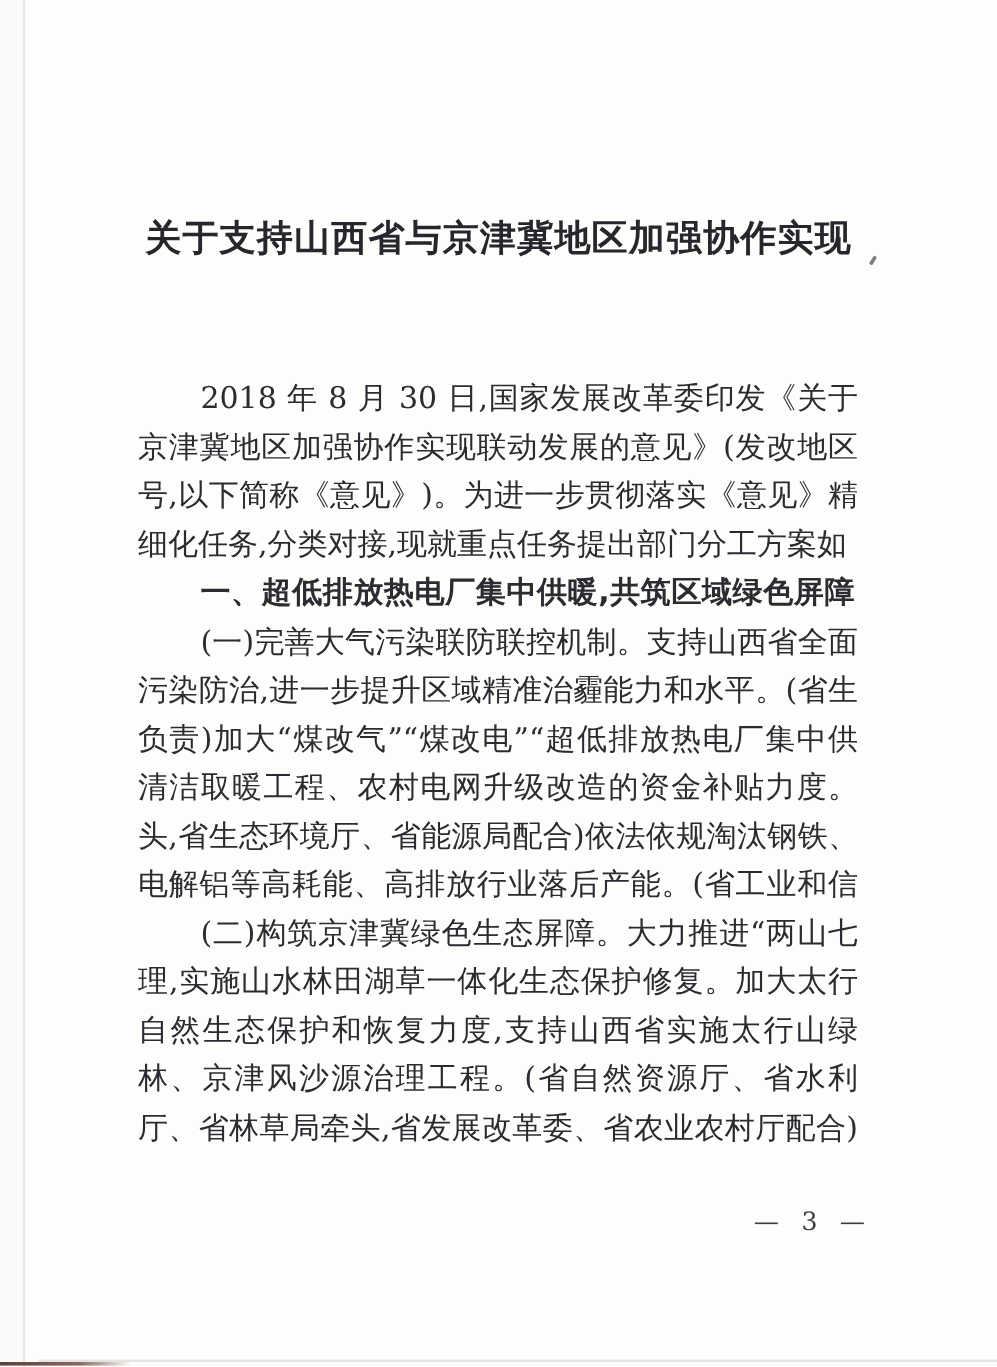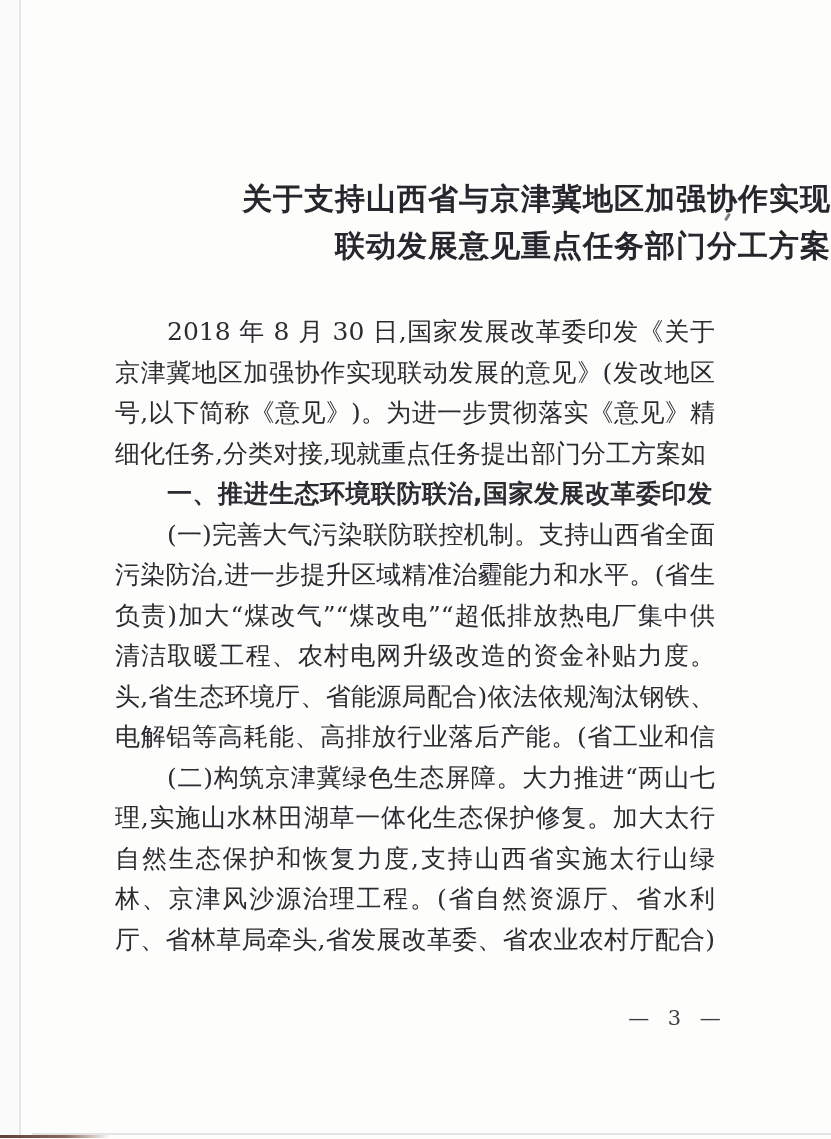--- a/index.html
+++ b/index.html
@@ -31,21 +31,21 @@
     position:absolute;left:0;top:1135px;height:3px;width:110px;
     background:linear-gradient(to right,#5f4038,#8a6a5e 60%,rgba(138,106,94,0));
   }
   .scan-speck{
     position:absolute;left:726px;top:213px;width:3px;height:8px;
     background:#5a5a64;transform:rotate(32deg);border-radius:1px;opacity:.8;
   }
   
   .doc-title{
     position:absolute;left:0;right:0;top:175px;
-    text-align:right;
+    text-align:center;
     font-family:"DejaVu Sans", sans-serif;
     font-weight:700;
     font-size:30px;
     line-height:47px;
     color:#26262d;
     letter-spacing:1px;
   }
   
   .doc-body{
     position:absolute;left:115px;top:312px;width:600px;
@@ -82,31 +82,30 @@
 </head>
 <body>
 
 <div class="page">
 
   <div class="scan-left-strip"></div>
   <div class="scan-left-line"></div>
 
   <div class="doc-title">
     <div>关于支持山西省与京津冀地区加强协作实现</div>
-    <div>联动发展意见重点任务部门分工方案</div>
   </div>
 
   <div class="scan-speck"></div>
 
   <div class="doc-body">
       <div class="line indent justify">2018 年 8 月 30 日,国家发展改革委印发《关于支持山西省与</div>
       <div class="line justify">京津冀地区加强协作实现联动发展的意见》(发改地区〔2018〕1248</div>
       <div class="line justify">号,以下简称《意见》)。为进一步贯彻落实《意见》精神,明确职责,</div>
       <div class="line">细化任务,分类对接,现就重点任务提出部门分工方案如下。</div>
-      <div class="line indent bold">一、推进生态环境联防联治,国家发展改革委印发</div>
+      <div class="line indent bold">一、超低排放热电厂集中供暖,共筑区域绿色屏障</div>
       <div class="line indent justify">(一)完善大气污染联防联控机制。支持山西省全面开展大气</div>
       <div class="line justify">污染防治,进一步提升区域精准治霾能力和水平。(省生态环境厅</div>
       <div class="line justify">负责)加大“煤改气”“煤改电”“超低排放热电厂集中供暖”等冬季</div>
       <div class="line justify">清洁取暖工程、农村电网升级改造的资金补贴力度。(省财政厅牵</div>
       <div class="line justify">头,省生态环境厅、省能源局配合)依法依规淘汰钢铁、焦化、水泥、</div>
       <div class="line justify">电解铝等高耗能、高排放行业落后产能。(省工业和信息化厅牵</div>
       <div class="line indent justify">(二)构筑京津冀绿色生态屏障。大力推进“两山七河”生态治</div>
       <div class="line justify">理,实施山水林田湖草一体化生态保护修复。加大太行山、吕梁山</div>
       <div class="line justify">自然生态保护和恢复力度,支持山西省实施太行山绿化、三北防护</div>
       <div class="line justify">林、京津风沙源治理工程。(省自然资源厅、省水利厅、省生态环境</div>

